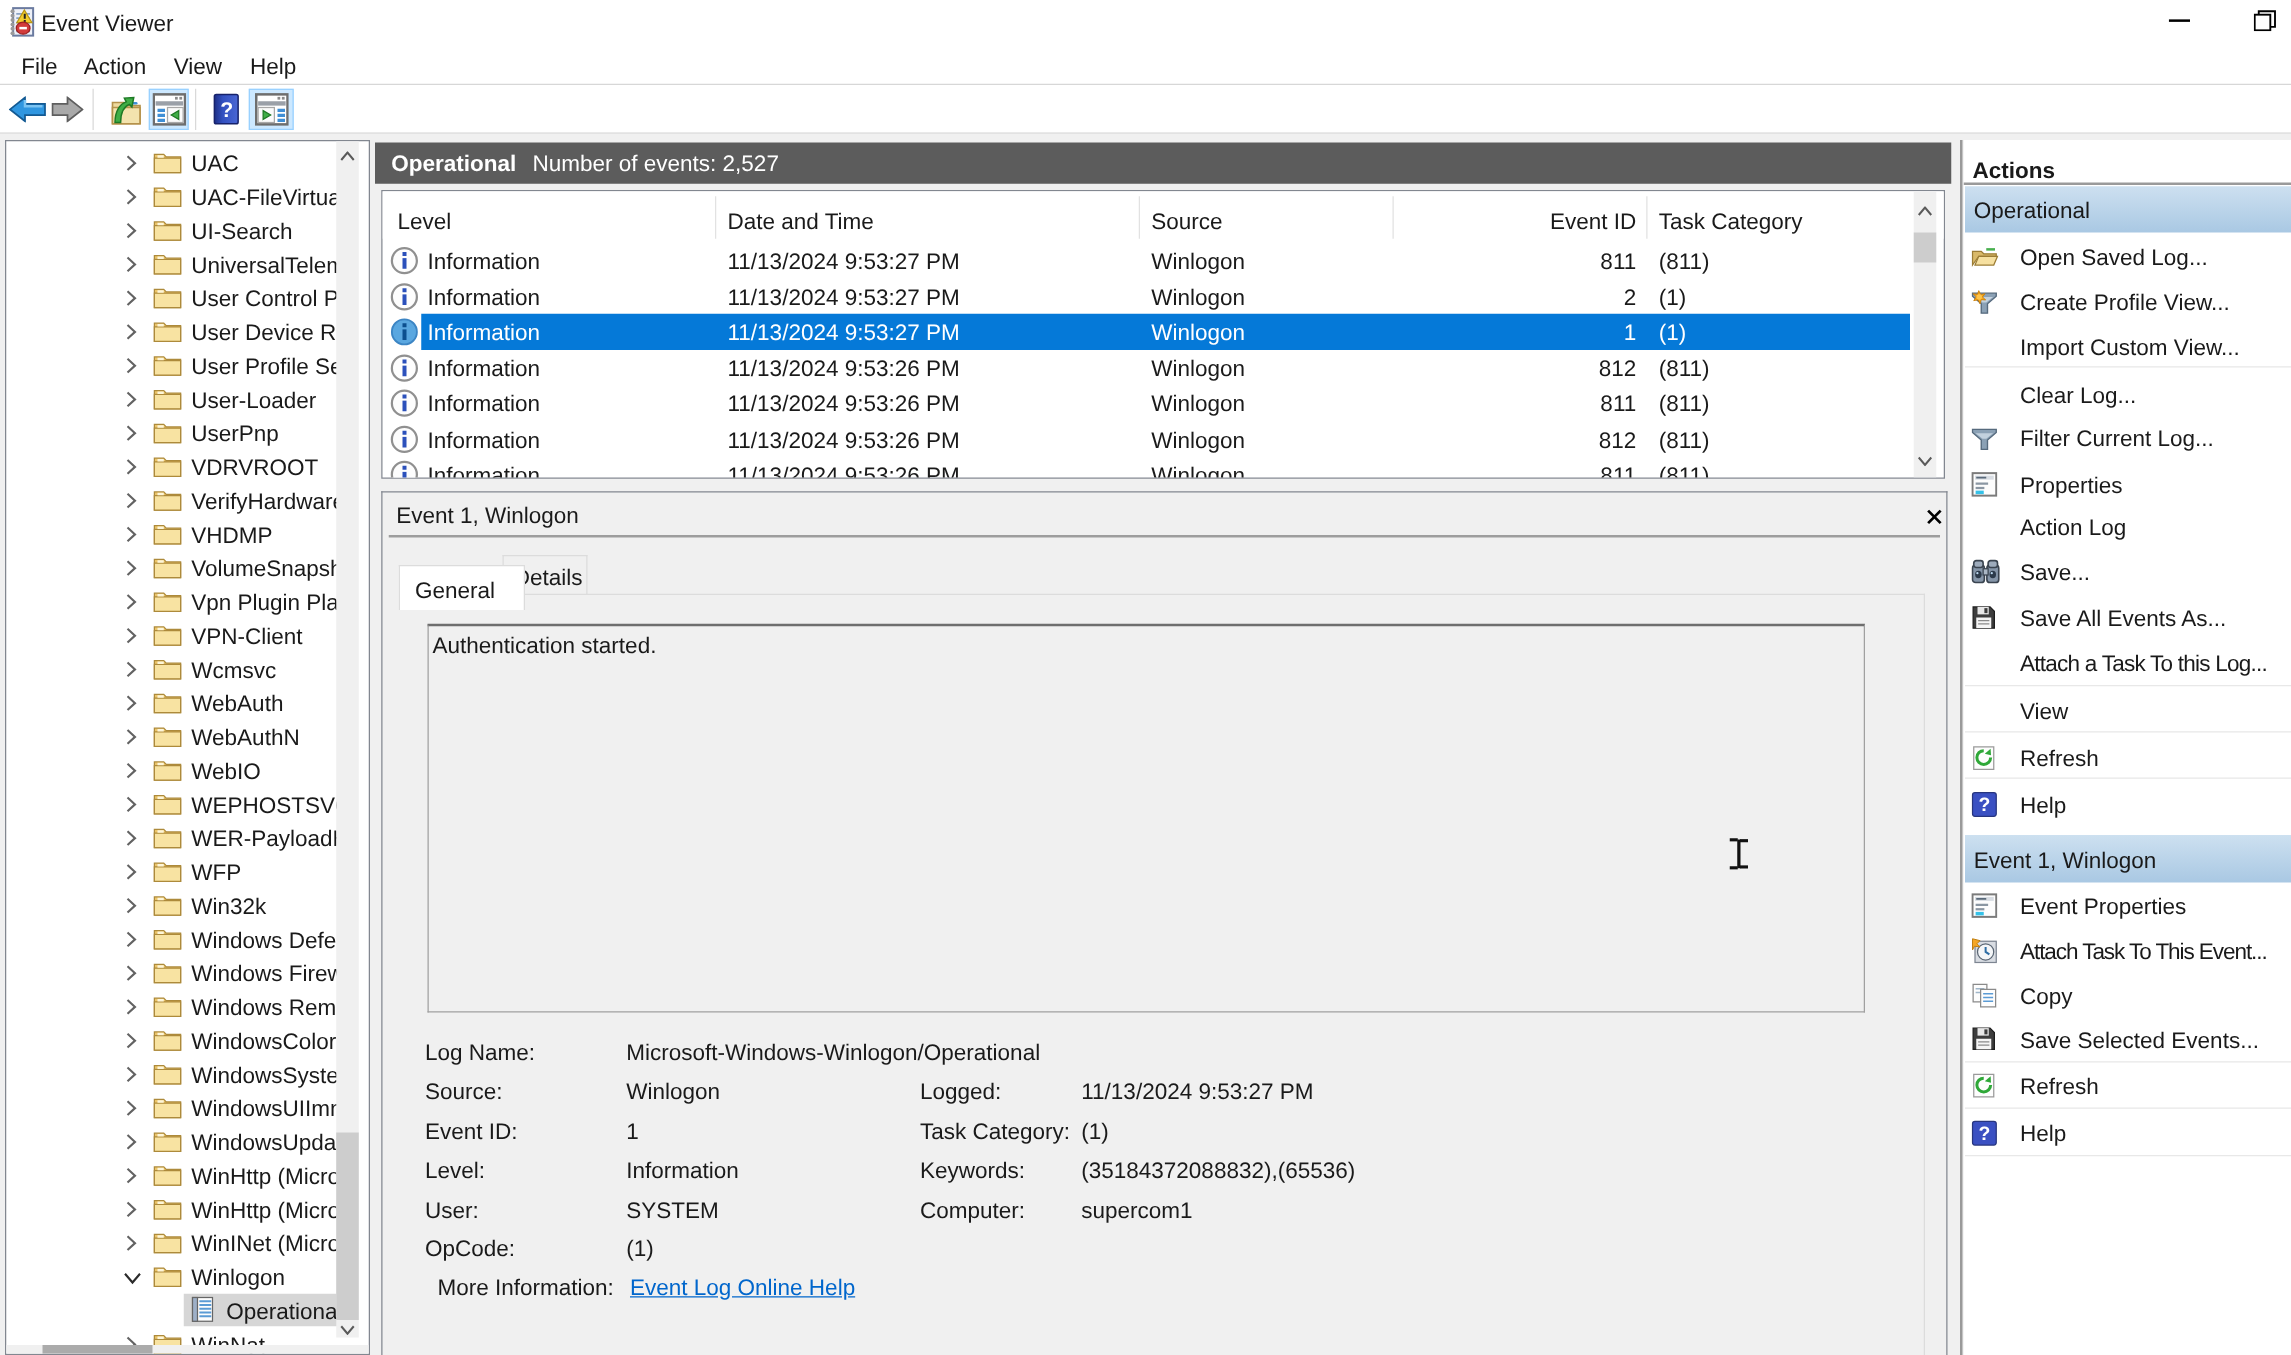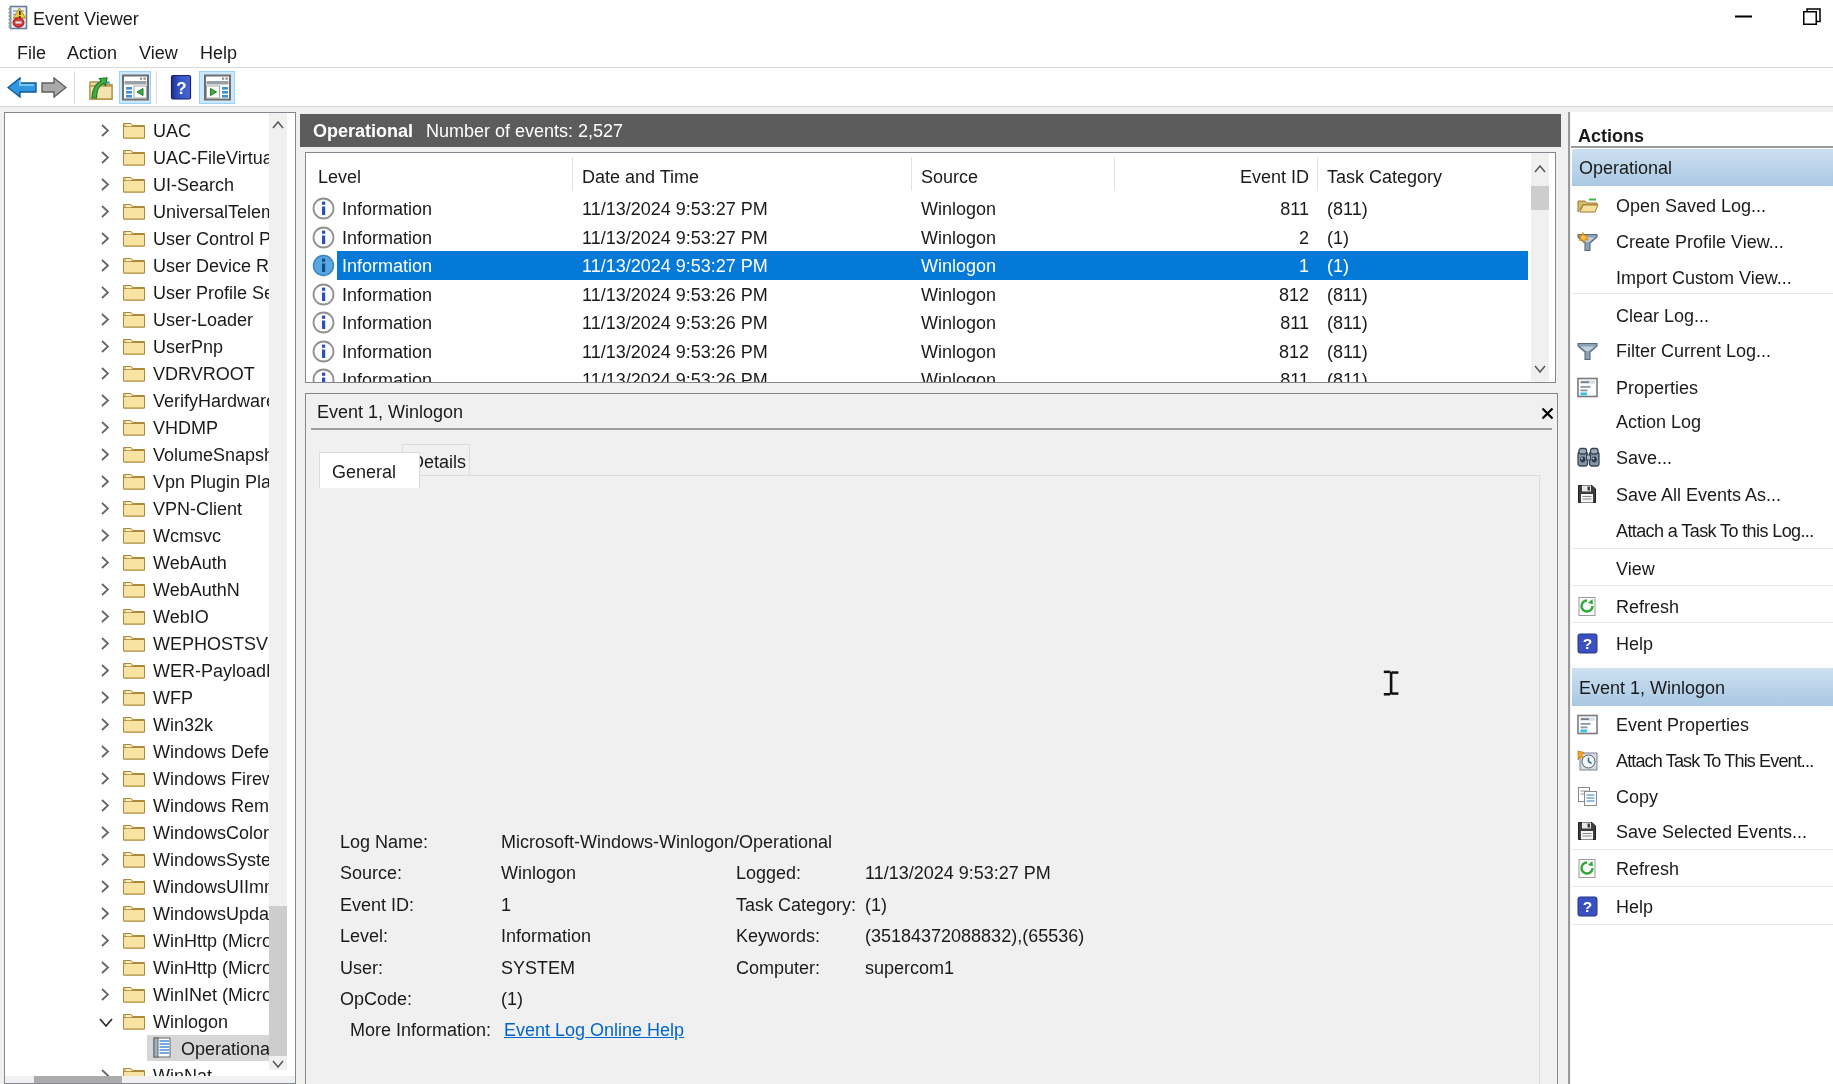--- a/index.html
+++ b/index.html
@@ -874,20 +874,23 @@
     </div>
     <div id="dhr"></div>
     <div class="tab" id="tab-general">
         <span style="position:absolute;left:12px;top:9px">General</span>
       </div>
     <div class="tab" id="tab-details">
         <span style="position:absolute;left:8px;top:7px">Details</span>
       </div>
     <div id="tabline"></div>
     <div id="tabright"></div>
+    <div id="msgbox">
+        <span style="position:absolute;left:3px;top:5px;font-size:18px">Authentication started.</span>
+      </div>
 
     <div class="fl" style="left:34px;top:438px">Log Name:</div>
       <div class="fl" style="left:195px;top:438px">Microsoft-Windows-Winlogon/Operational</div>
     <div class="fl" style="left:34px;top:469px">Source:</div>
       <div class="fl" style="left:195px;top:469px">Winlogon</div>
     <div class="fl" style="left:430px;top:469px">Logged:</div>
       <div class="fl" style="left:559px;top:469px">11/13/2024 9:53:27 PM</div>
     <div class="fl" style="left:34px;top:501px">Event ID:</div>
       <div class="fl" style="left:195px;top:501px">1</div>
     <div class="fl" style="left:430px;top:501px">Task Category:</div>

